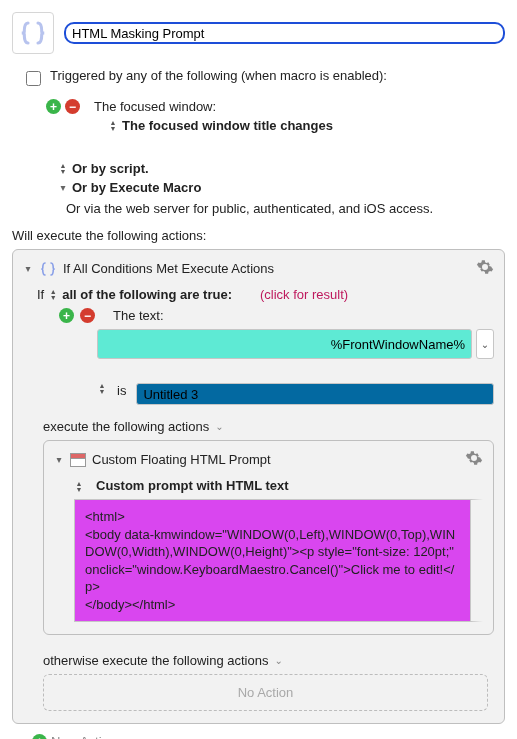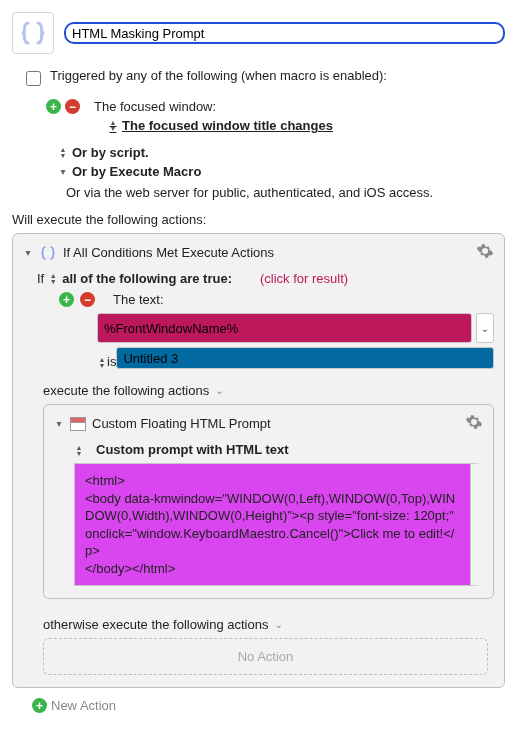--- a/index.html
+++ b/index.html
@@ -49,21 +49,21 @@
   .trigger-block {
     margin-left: 28px;
   }
   .line {
     display: flex;
     align-items: center;
     gap: 4px;
     margin: 4px 0;
   }
   .indent-1 { margin-left: 6px; }
-  .indent-2 { margin-left: 68px; text-decoration: underline; }
+  .indent-2 { margin-left: 68px; }
   .indent-or { margin-left: 18px; }
   .indent-orvia { margin-left: 26px; }
   .add-btn, .del-btn {
     width: 15px;
     height: 15px;
     border-radius: 50%;
     display: inline-flex;
     align-items: center;
     justify-content: center;
     font-size: 12px;
@@ -133,43 +133,44 @@
   .text-field-row {
     display: flex;
     align-items: stretch;
     margin-left: 60px;
     margin-top: 4px;
     gap: 4px;
   }
   .text-field {
     flex: 1;
     height: 30px;
-    background: #be185d;
+    background: #5eead4;
     border: 1px solid #c6c6c6;
     border-radius: 3px;
     padding: 4px 6px;
     font-size: 13px;
+    text-align: right;
   }
   .dropdown-chevron-box {
     width: 18px;
     background: #fff;
     border: 1px solid #c6c6c6;
     border-radius: 3px;
     display: flex;
     align-items: center;
     justify-content: center;
     font-size: 10px;
     color: #555;
   }
   .is-row {
     display: flex;
-    align-items: flex-end;
+    align-items: flex-start;
     margin-left: 60px;
-    margin-top: 4px;
-    gap: 0;
+    margin-top: 24px;
+    gap: 10px;
   }
   .is-field {
     flex: 1;
     height: 22px;
     border: 1px solid #c6c6c6;
     border-radius: 3px;
     padding: 2px 6px;
     font-size: 13px;
     background: #0369a1;
   }
@@ -275,21 +276,21 @@
     <span style="width:6px"></span>
     <span>The focused window:</span>
   </div>
   <div class="line indent-2">
     <span class="updown">
         <span>▲</span>
         <span>▼</span>
       </span>
     <span class="bold">The focused window title changes</span>
   </div>
-  <div class="line indent-or" style="margin-top:12px">
+  <div class="line indent-or" style="margin-top:28px">
     <span class="updown">
         <span>▲</span>
         <span>▼</span>
       </span>
     <span class="bold">Or by script.</span>
   </div>
   <div class="line indent-or">
     <span class="disclose">▾</span>
     <span class="bold">Or by Execute Macro</span>
   </div>

